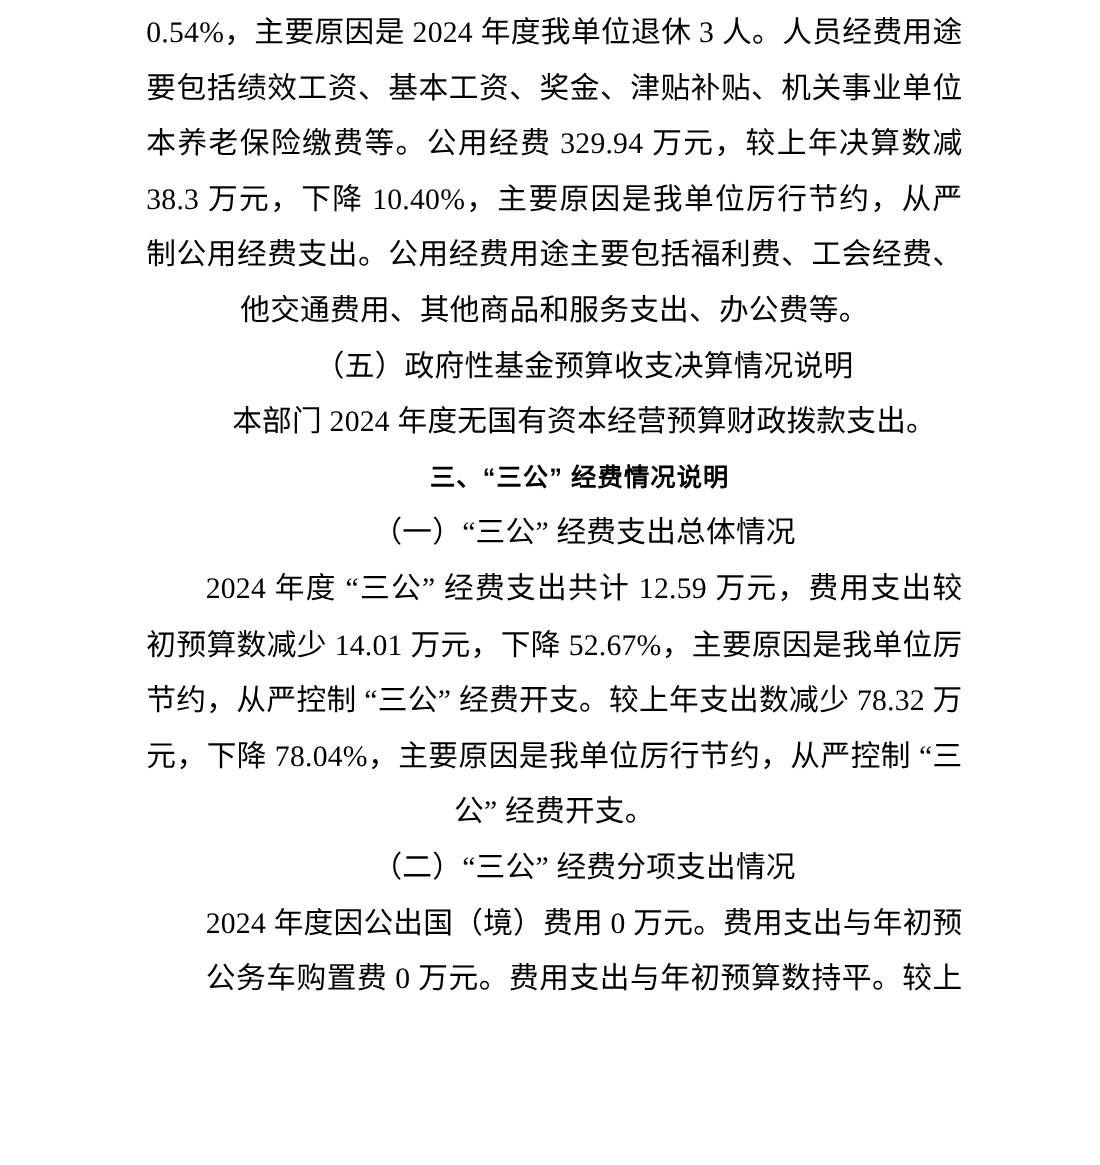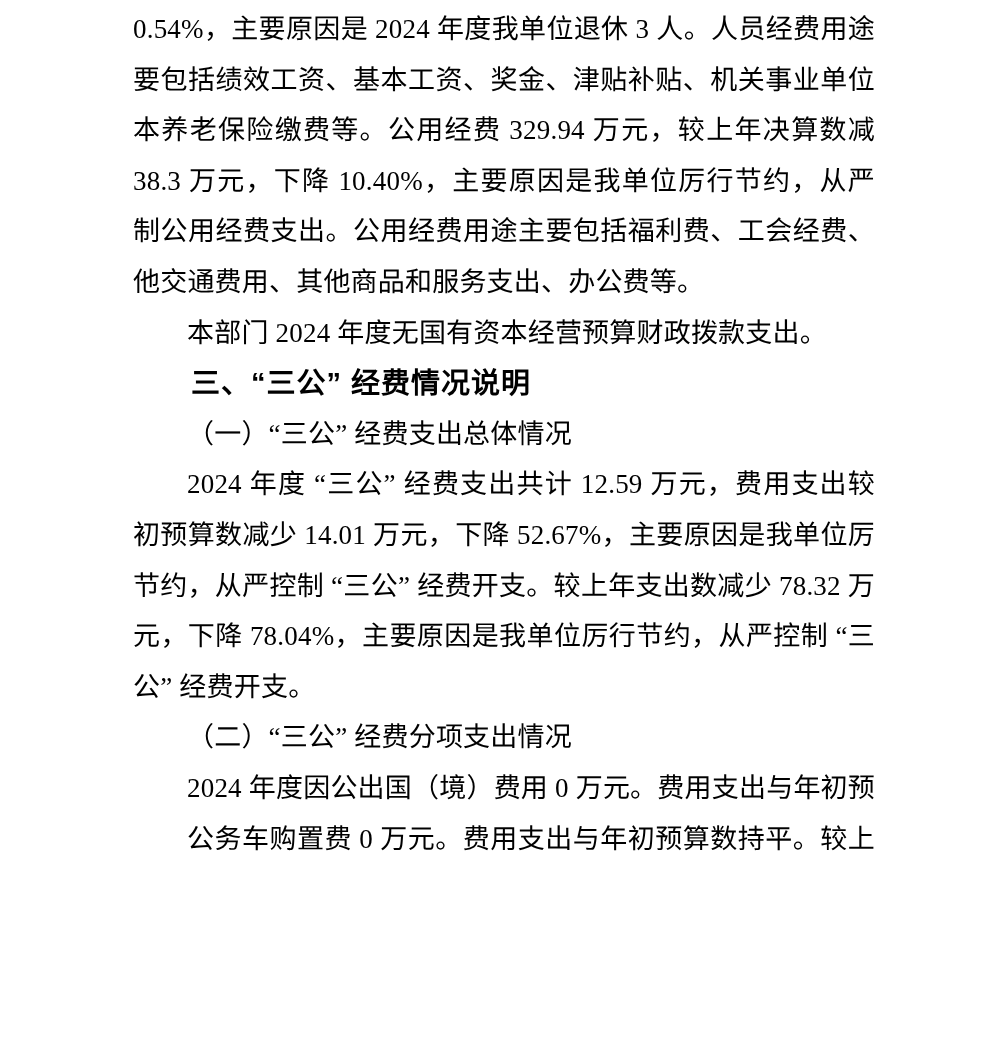--- a/index.html
+++ b/index.html
@@ -20,49 +20,50 @@
     font-family: "Liberation Serif", "DejaVu Serif", serif;
   }
   .line {
     display: block;
     height: 50.6px;
     line-height: 50.6px;
     font-size: 27px;
     letter-spacing: 0.2px;
     white-space: normal;
     overflow: hidden;
-    text-align: left;
+    text-align: center;
   }
   
   .j {
     text-align: justify;
     text-align-last: justify;
   }
   
   .indent {
     text-indent: 2em;
   }
   
   .h1 {
     font-family: "Liberation Sans", "DejaVu Sans", sans-serif;
     font-weight: 700;
-    font-size: 29px;
+    font-size: 23px;
     letter-spacing: 1px;
   }
 </style>
 </head>
 <body>
 
 <div class="page">
   <div class="line j">0.54%，主要原因是 2024 年度我单位退休 3 人。人员经费用途主</div>
   <div class="line j">要包括绩效工资、基本工资、奖金、津贴补贴、机关事业单位基</div>
   <div class="line j">本养老保险缴费等。公用经费 329.94 万元，较上年决算数减少</div>
   <div class="line j">38.3 万元，下降 10.40%，主要原因是我单位厉行节约，从严控</div>
   <div class="line j">制公用经费支出。公用经费用途主要包括福利费、工会经费、其</div>
   <div class="line">他交通费用、其他商品和服务支出、办公费等。</div>
+  <div class="line indent">（五）政府性基金预算收支决算情况说明</div>
   <div class="line indent">本部门 2024 年度无国有资本经营预算财政拨款支出。</div>
   <div class="line indent h1">三、“三公” 经费情况说明</div>
   <div class="line indent">（一）“三公” 经费支出总体情况</div>
   <div class="line indent j">2024 年度 “三公” 经费支出共计 12.59 万元，费用支出较年</div>
   <div class="line j">初预算数减少 14.01 万元，下降 52.67%，主要原因是我单位厉行</div>
   <div class="line j">节约，从严控制 “三公” 经费开支。较上年支出数减少 78.32 万</div>
   <div class="line j">元，下降 78.04%，主要原因是我单位厉行节约，从严控制 “三</div>
   <div class="line">公” 经费开支。</div>
   <div class="line indent">（二）“三公” 经费分项支出情况</div>
   <div class="line indent j">2024 年度因公出国（境）费用 0 万元。费用支出与年初预算</div>

